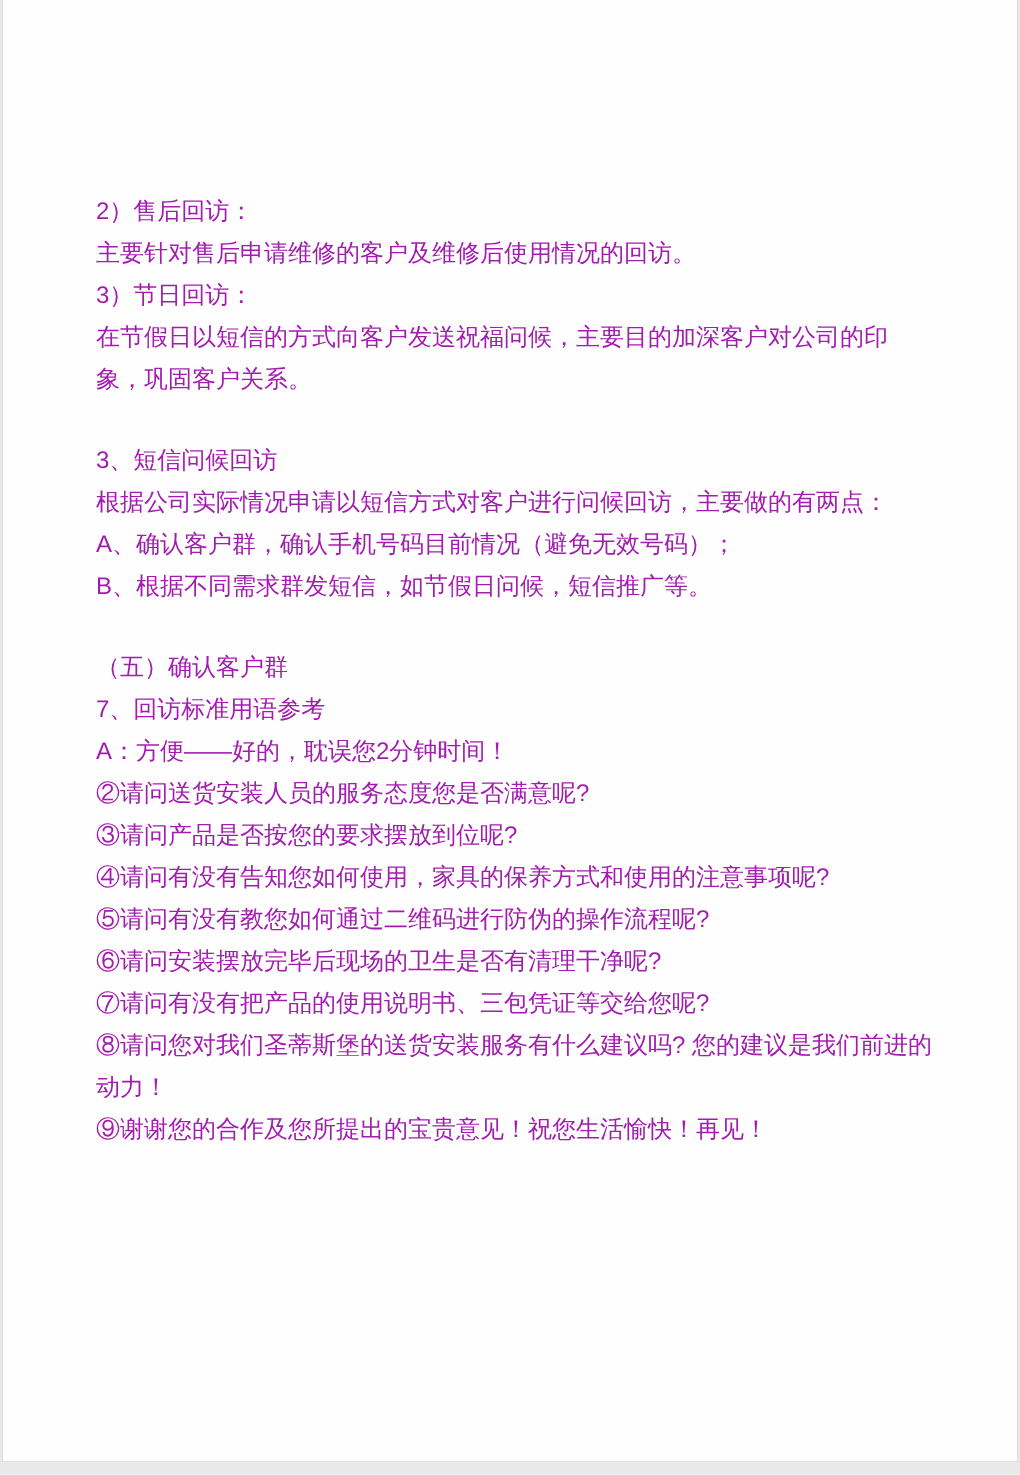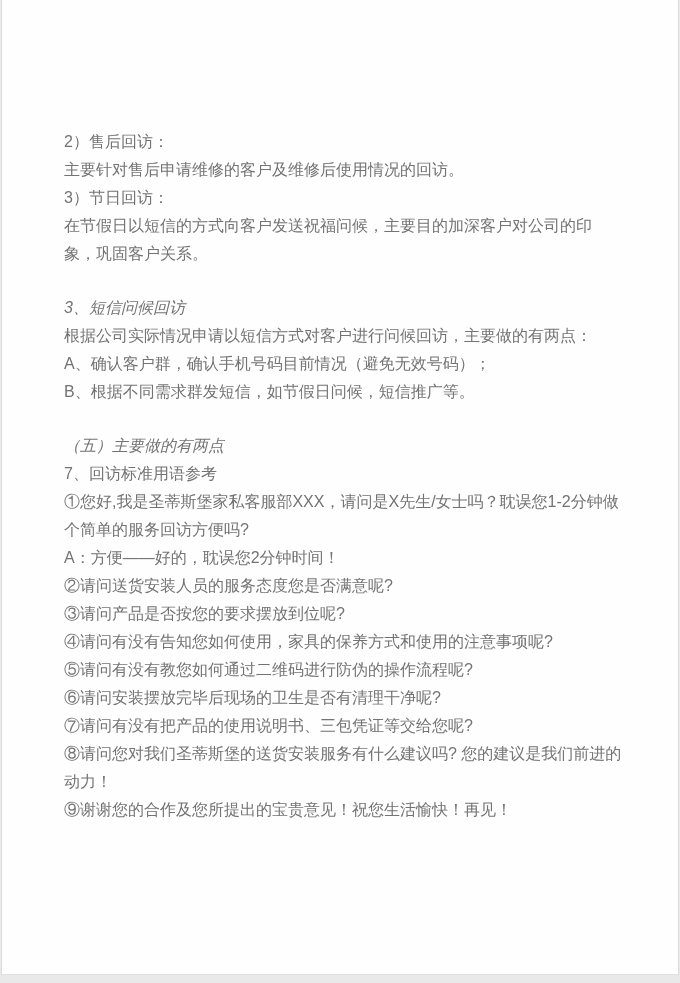--- a/index.html
+++ b/index.html
@@ -24,48 +24,46 @@
     background: #fefefe;
     border-left: 1px solid #dcdcdc;
     border-right: 1px solid #dcdcdc;
     border-bottom: 1px solid #e0e0e0;
   }
   .content {
     box-sizing: border-box;
     padding: 128px 56px 0 62px;
     font-size: 16px;
     line-height: 28px;
-    color: #737373;
+    color: #a21caf;
     text-align: left;
   }
   .content p {
     margin: 0;
     word-break: break-all;
   }
   .content p.gap {
     margin-top: 26px;
-    font-style: italic;
   }
 </style>
 </head>
 <body>
 
 <div class="paper">
   <div class="content">
     <p>2）售后回访：</p>
     <p>主要针对售后申请维修的客户及维修后使用情况的回访。</p>
     <p>3）节日回访：</p>
     <p>在节假日以短信的方式向客户发送祝福问候，主要目的加深客户对公司的印象，巩固客户关系。</p>
     <p class="gap">3、短信问候回访</p>
     <p>根据公司实际情况申请以短信方式对客户进行问候回访，主要做的有两点：</p>
     <p>A、确认客户群，确认手机号码目前情况（避免无效号码）；</p>
     <p>B、根据不同需求群发短信，如节假日问候，短信推广等。</p>
-    <p class="gap">（五）主要做的有两点</p>
+    <p class="gap">（五）确认客户群</p>
     <p>7、回访标准用语参考</p>
-    <p>①您好,我是圣蒂斯堡家私客服部XXX，请问是X先生/女士吗？耽误您1-2分钟做个简单的服务回访方便吗?</p>
     <p>A：方便——好的，耽误您2分钟时间！</p>
     <p>②请问送货安装人员的服务态度您是否满意呢?</p>
     <p>③请问产品是否按您的要求摆放到位呢?</p>
     <p>④请问有没有告知您如何使用，家具的保养方式和使用的注意事项呢?</p>
     <p>⑤请问有没有教您如何通过二维码进行防伪的操作流程呢?</p>
     <p>⑥请问安装摆放完毕后现场的卫生是否有清理干净呢?</p>
     <p>⑦请问有没有把产品的使用说明书、三包凭证等交给您呢?</p>
     <p>⑧请问您对我们圣蒂斯堡的送货安装服务有什么建议吗? 您的建议是我们前进的动力！</p>
     <p>⑨谢谢您的合作及您所提出的宝贵意见！祝您生活愉快！再见！</p>
   </div>

